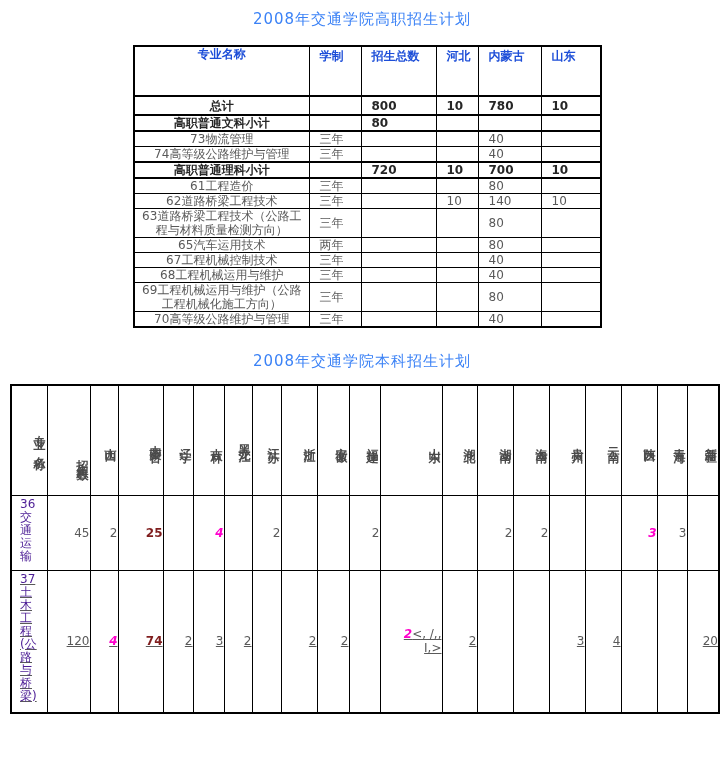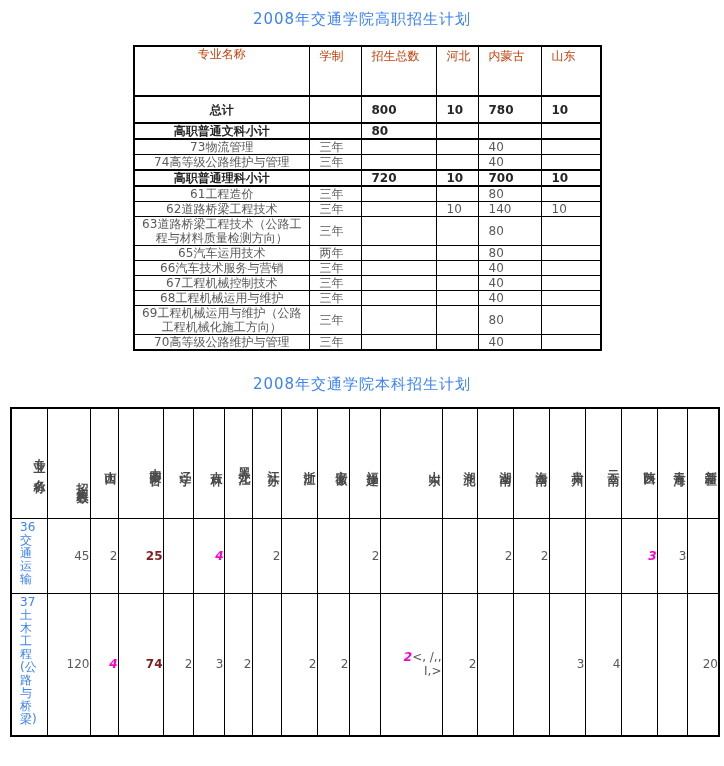--- a/index.html
+++ b/index.html
@@ -14,43 +14,43 @@
 
   
   table { border-collapse:collapse; table-layout:fixed; }
   .t1 { margin-left:125px; border:2px solid #000; }
   .t1 th, .t1 td {
     border:1px solid #000; font-size:12px; line-height:14px;
     padding:0 2px 0 10px; text-align:left; color:#595959;
     overflow:hidden;
   }
   .t1 thead tr { border-bottom:2px solid #000; }
-  .t1 th { color:#c2410c; font-weight:normal; height:46px; vertical-align:top; padding-top:2px; }
+  .t1 th { color:#1d4ed8; font-weight:bold; height:46px; vertical-align:top; padding-top:2px; }
   .t1 th.name, .t1 td.name { text-align:center; padding:0 3px; }
   .t1 tbody tr { height:14px; }
-  .t1 tbody tr:first-child { height:27px;padding-left:24px; }
+  .t1 tbody tr:first-child { height:19px;padding-left:24px; }
   .t1 tr.subtotal td { color:#262626; font-weight:bold; border-top:2px solid #000; border-bottom:2px solid #000; }
 
   
   .t2 { border:2px solid #000; margin-left:2px; }
   .t2 th, .t2 td {
     border:1px solid #000; font-size:12px; color:#595959;
     text-align:right; vertical-align:middle; padding:0; overflow:hidden;
   }
   .t2 thead tr { height:110px; }
   .t2 tbody tr.r36 { height:75px; }
-  .t2 tbody tr.r37 { height:143px; }
+  .t2 tbody tr.r37 { height:143px;text-decoration:underline; }
   .t2 .vtxt {
     display:inline-block; writing-mode:vertical-lr; text-orientation:upright;
     letter-spacing:3px; line-height:15px; color:#4a4a4a;
   }
   .t2 .vtxt.two { height:46px; }
   .t2 td.name {
     vertical-align:top; text-align:left; word-break:break-all;
-    padding:2px 4px 0 8px; font-size:12px; line-height:13px; color:#3b82f6;
+    padding:2px 4px 0 8px; font-size:12px; line-height:13px; color:#4c1d95;
   }
   .t2 td .defense { color:#ff00cc; font-weight:bold; font-style:italic; }
   .t2 td .bold { color:#7f1d1d; font-weight:bold; }
   .t2 td .garbled { white-space:pre-line; color:#595959; }
 </style>
 </head>
 <body>
 
 <div class="page">
 
@@ -139,28 +139,20 @@
           <td></td>
           <td>80</td>
           <td></td>
         </tr>
         <tr class="normal">
           <td class="name">65汽车运用技术</td>
           <td>两年</td>
           <td></td>
           <td></td>
           <td>80</td>
-          <td></td>
-        </tr>
-        <tr class="normal">
-          <td class="name">66汽车技术服务与营销</td>
-          <td>三年</td>
-          <td></td>
-          <td></td>
-          <td>40</td>
           <td></td>
         </tr>
         <tr class="normal">
           <td class="name">67工程机械控制技术</td>
           <td>三年</td>
           <td></td>
           <td></td>
           <td>40</td>
           <td></td>
         </tr>

